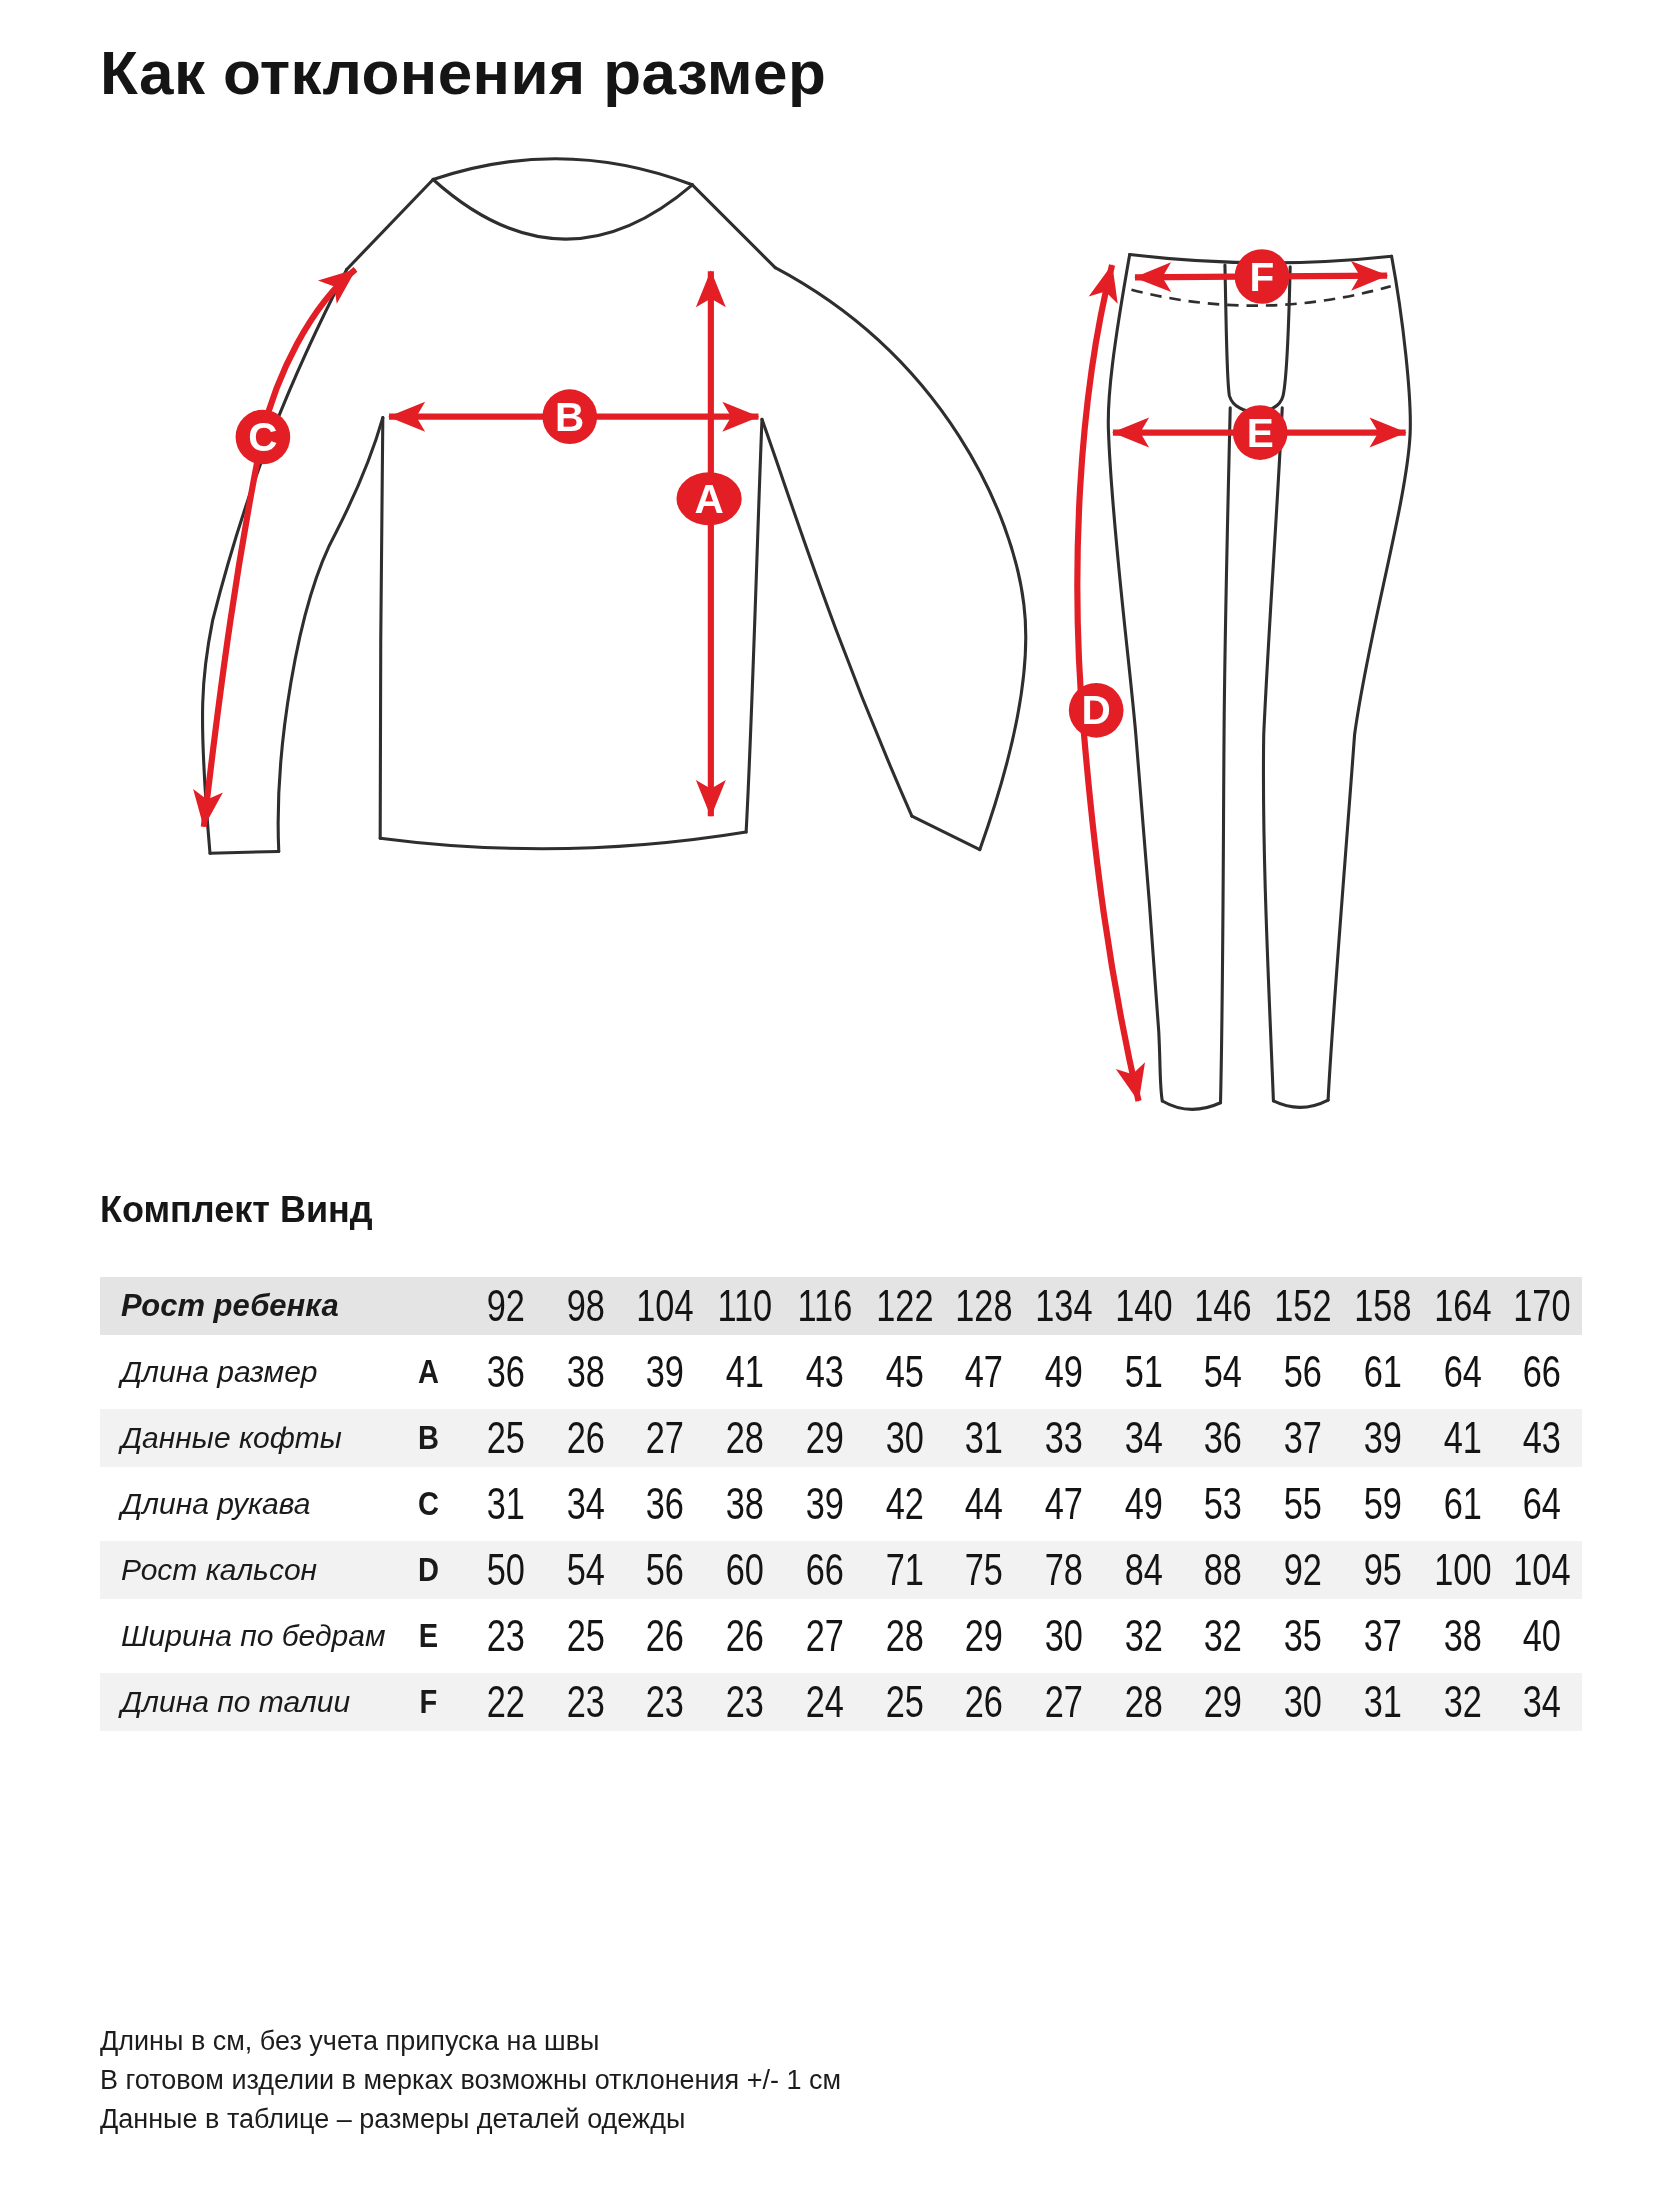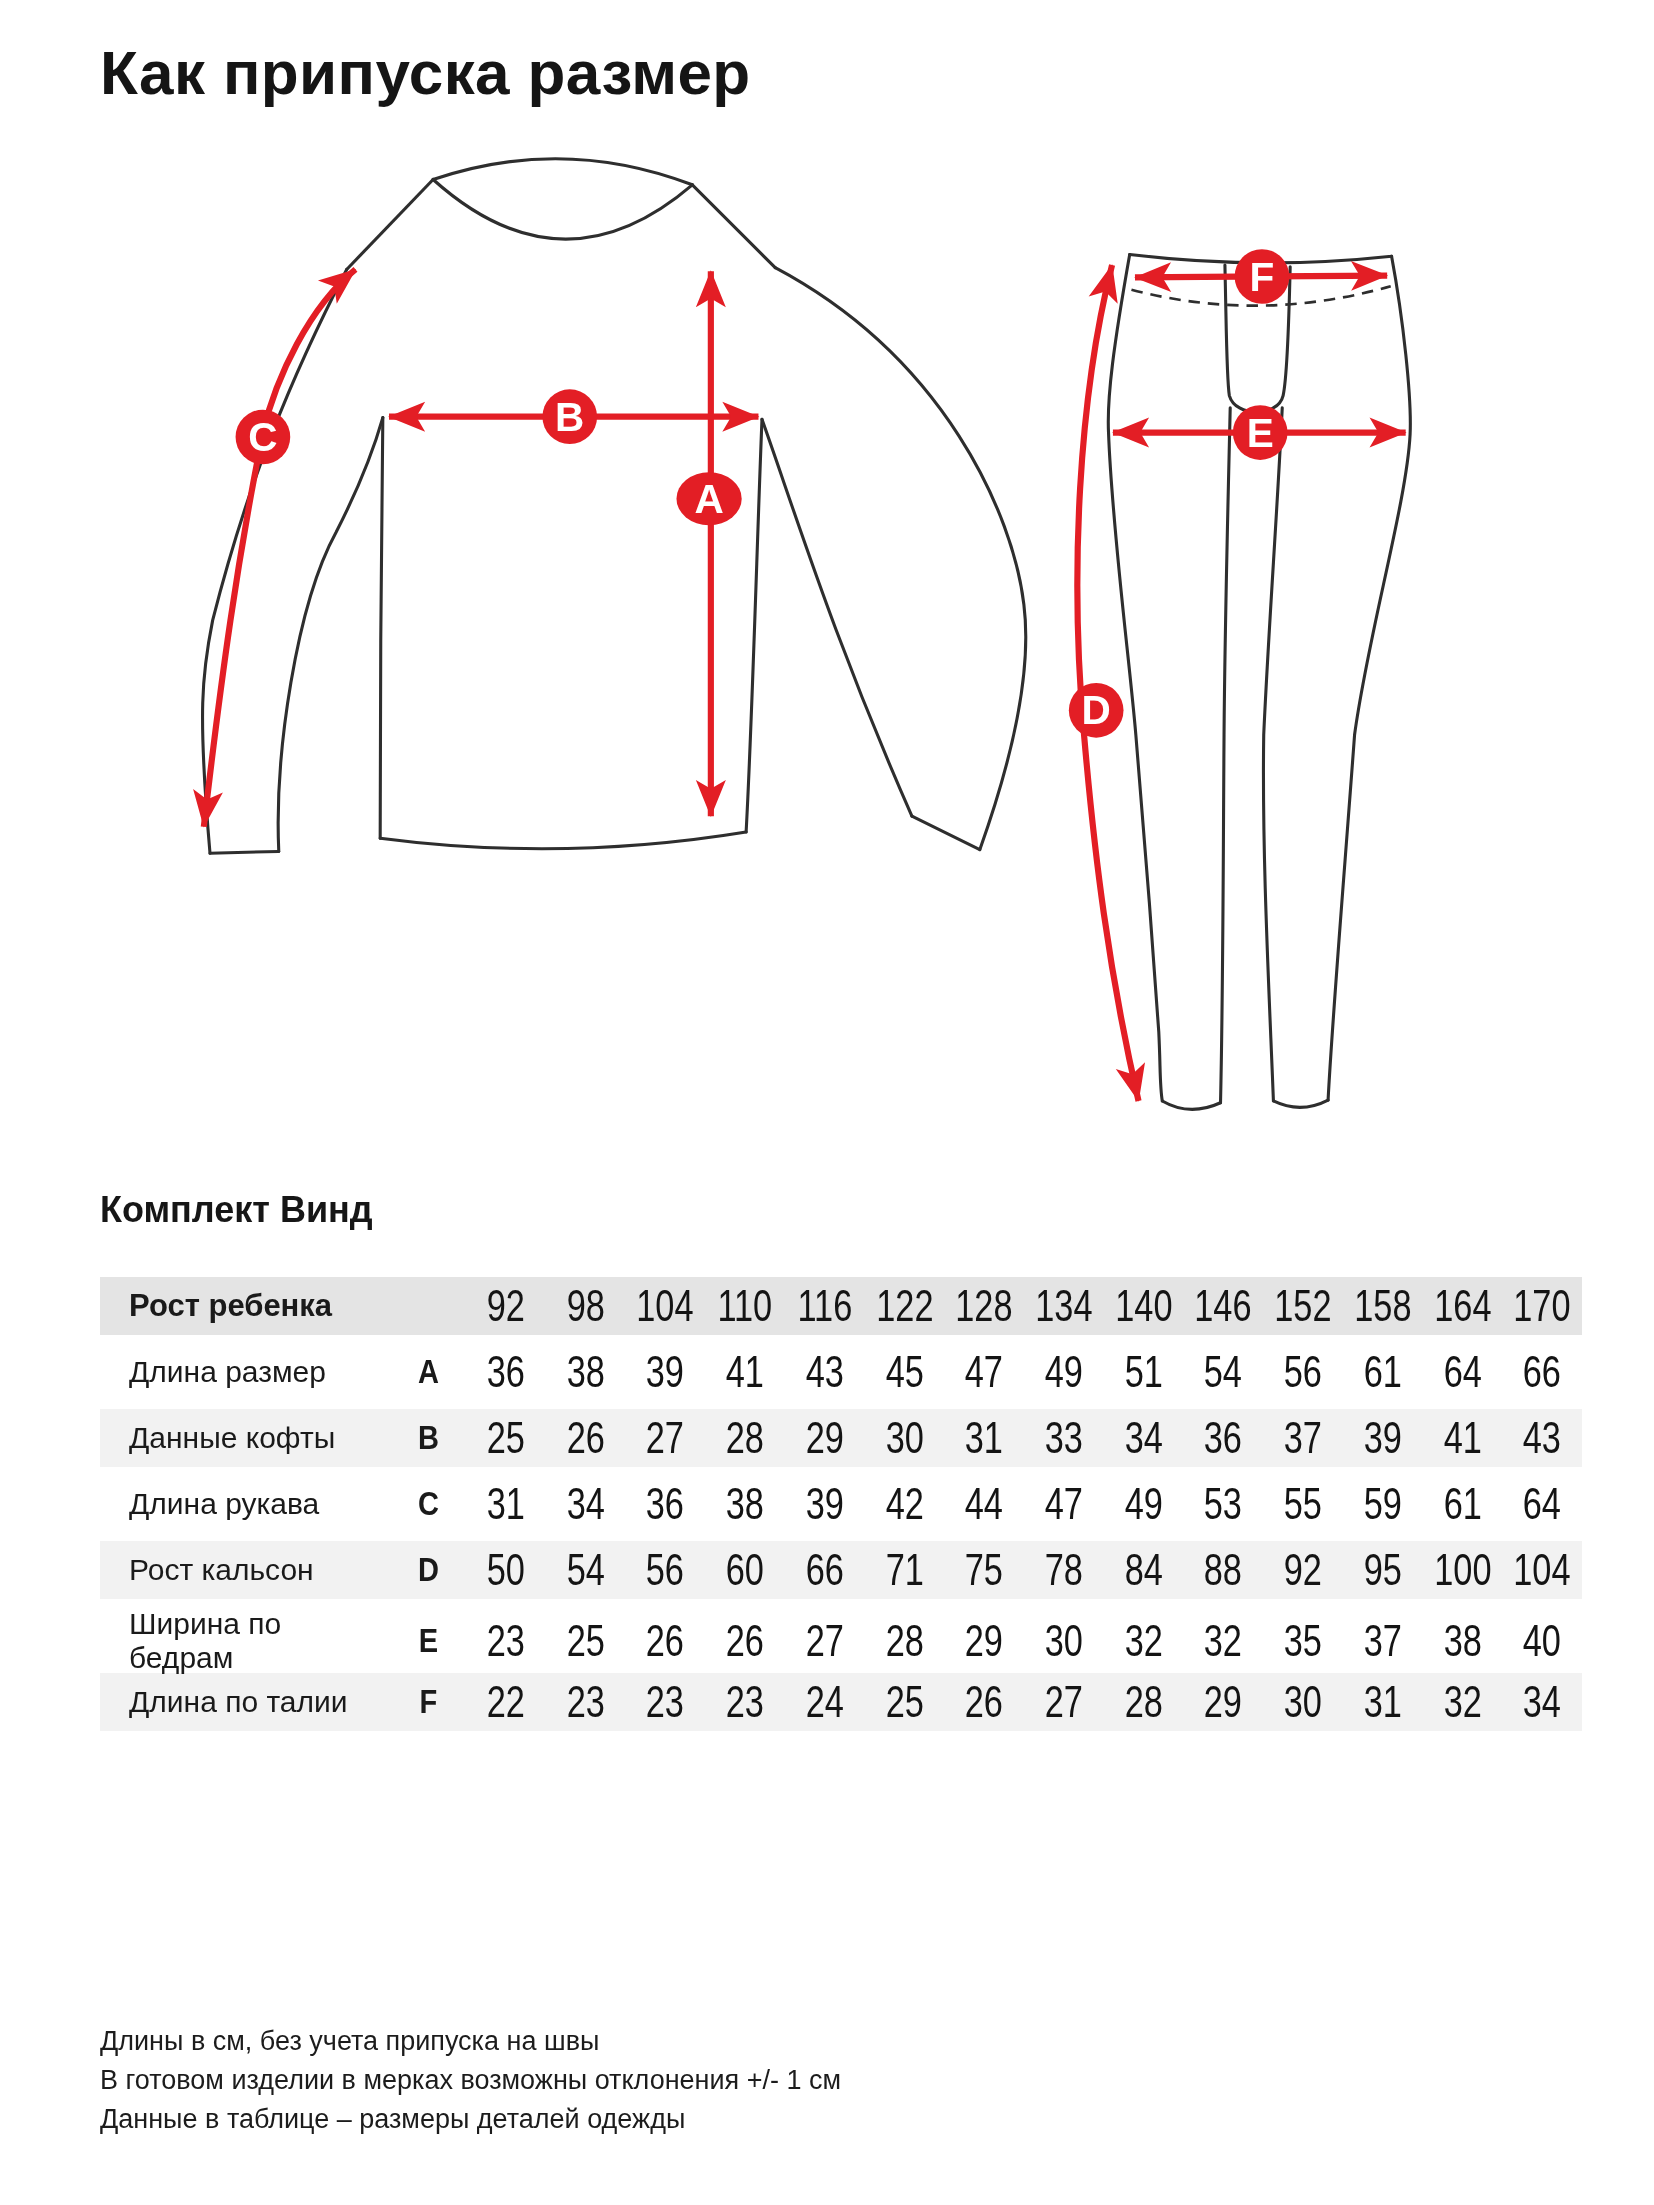--- a/index.html
+++ b/index.html
@@ -33,35 +33,35 @@
   .section-title { position:absolute; left:100px; top:1189px; font-size:36px; font-weight:700; color:#161616; }
 
   
   .size-table { position:absolute; left:100px; top:1277px; width:1482px; }
   .t-row {
     display:grid; grid-template-columns:291px 75px repeat(14, 1fr);
     height:58px; margin-bottom:8px; align-items:center;
   }
   .t-row.header { background:#e4e4e4; }
   .t-row.shade  { background:#f2f2f2; }
-  .cell-label  { padding-left:29px; font-size:30px; color:#1a1a1a; }
+  .cell-label  { padding-left:21px; font-size:30px; color:#1a1a1a;font-style:italic; }
   .t-row.header .cell-label { font-weight:700; font-size:31px; }
   .cell-letter { text-align:center; font-size:33px; font-weight:700; transform:scaleX(.88); }
   .cell-num    { text-align:center; font-size:44px; font-weight:400; color:#141414; transform:scaleX(.78); }
 
   
   .footnotes { position:absolute; left:100px; top:2022px; font-size:27px; line-height:1.45; color:#1c1c1c; }
 </style>
 </head>
 <body>
 
 <div class="page">
 
   <div class="title-row">
-    <span class="page-title">Как припуска размер</span>
+    <span class="page-title">Как отклонения размер</span>
   </div>
 
   <svg class="diagram-svg" width="1425" height="992" viewBox="0 0 1615 1125">
     <defs>
       <marker id="dart" viewBox="0 0 46 40" refX="43" refY="20" markerWidth="46" markerHeight="40" markerUnits="userSpaceOnUse" orient="auto-start-reverse">
         <path d="M2,3 L44,20 L2,37 L12,20 Z" fill="#E31E25"></path>
       </marker>
     </defs>
 
     <g>

